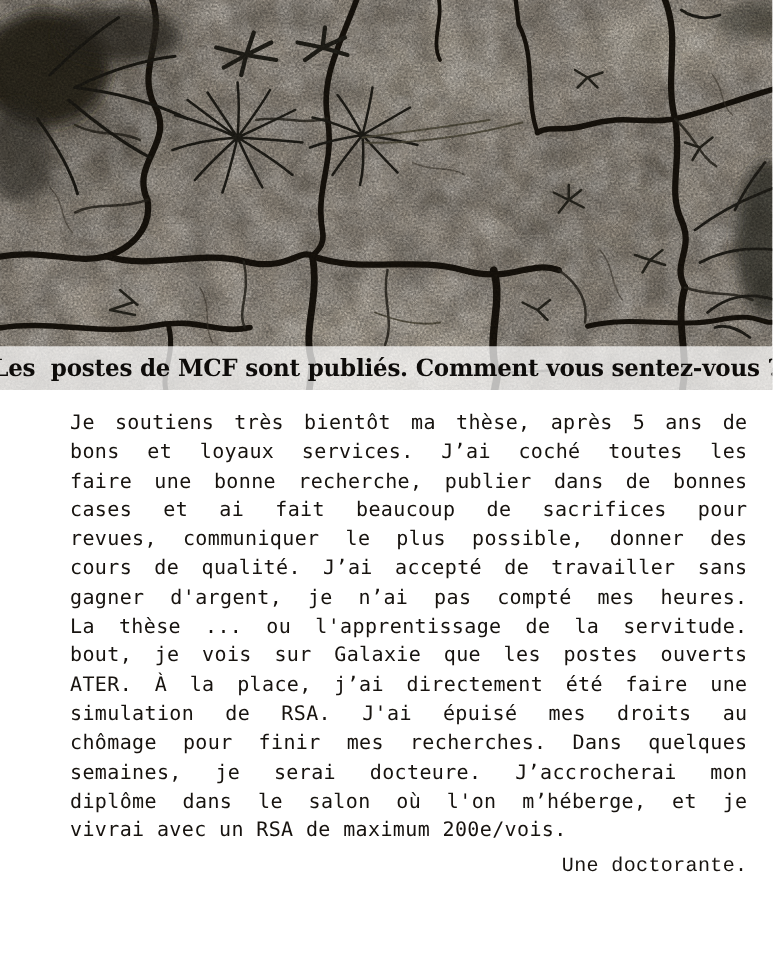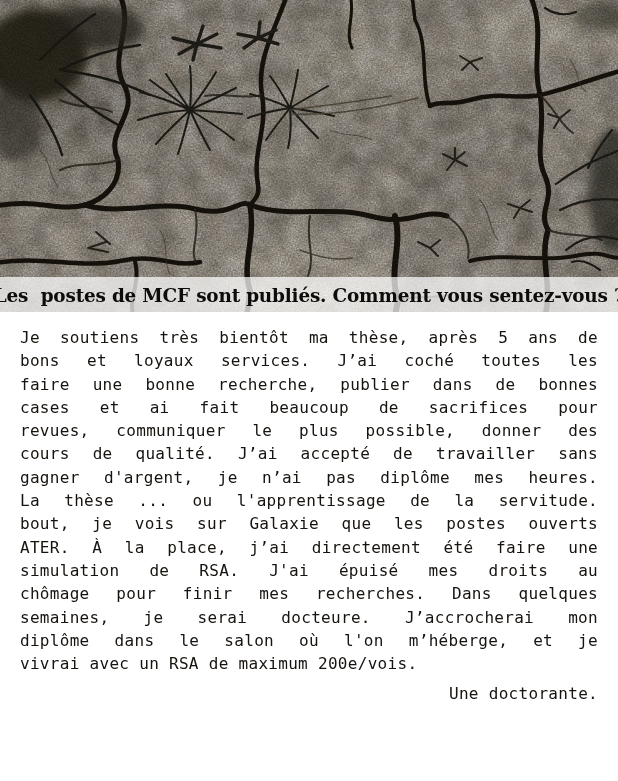--- a/index.html
+++ b/index.html
@@ -22,23 +22,23 @@
     font-family:"DejaVu Serif", serif;
     font-weight:bold; font-size:19px; color:#0e0c0a;
     white-space:pre; letter-spacing:-0.2px;
     transform:scaleX(0.97);
   }
   .body-text {
     position:absolute; left:20px; top:326px; width:578px;
     font-size:16px; line-height:23.3px; color:#17130f;
     letter-spacing:0.3px;
   }
-  .ln { text-align:justify; white-space:normal; }
+  .ln { text-align:justify; white-space:normal;margin-left:36px; }
   .ln.j { text-align-last:justify; }
-  .signature { text-align:right; margin-top:7px; }
+  .signature { text-align:right; margin-top:7px;font-family:Liberation Mono, monospace; }
 </style>
 </head>
 <body>
 
 <div class="page">
 
   <div class="photo">
     <svg width="618" height="312" viewBox="0 0 618 312" xmlns="http://www.w3.org/2000/svg">
       <defs>
         <filter id="b5" x="-60%" y="-60%" width="220%" height="220%">
@@ -170,21 +170,21 @@
     </div>
   </div>
 
   <div class="body-text">
     <div class="ln j">Je soutiens très bientôt ma thèse, après 5 ans de</div>
     <div class="ln j">bons et loyaux services. J’ai coché toutes les</div>
     <div class="ln j">faire une bonne recherche, publier dans de bonnes</div>
     <div class="ln j">cases et ai fait beaucoup de sacrifices pour</div>
     <div class="ln j">revues, communiquer le plus possible, donner des</div>
     <div class="ln j">cours de qualité. J’ai accepté de travailler sans</div>
-    <div class="ln j">gagner d'argent, je n’ai pas diplôme mes heures.</div>
+    <div class="ln j">gagner d'argent, je n’ai pas compté mes heures.</div>
     <div class="ln j">La thèse ... ou l'apprentissage de la servitude.</div>
     <div class="ln j">bout, je vois sur Galaxie que les postes ouverts</div>
     <div class="ln j">ATER. À la place, j’ai directement été faire une</div>
     <div class="ln j">simulation de RSA. J'ai épuisé mes droits au</div>
     <div class="ln j">chômage pour finir mes recherches. Dans quelques</div>
     <div class="ln j">semaines, je serai docteure. J’accrocherai mon</div>
     <div class="ln j">diplôme dans le salon où l'on m’héberge, et je</div>
     <div class="ln">vivrai avec un RSA de maximum 200e/vois.</div>
     <div class="signature">Une doctorante.</div>
   </div>

